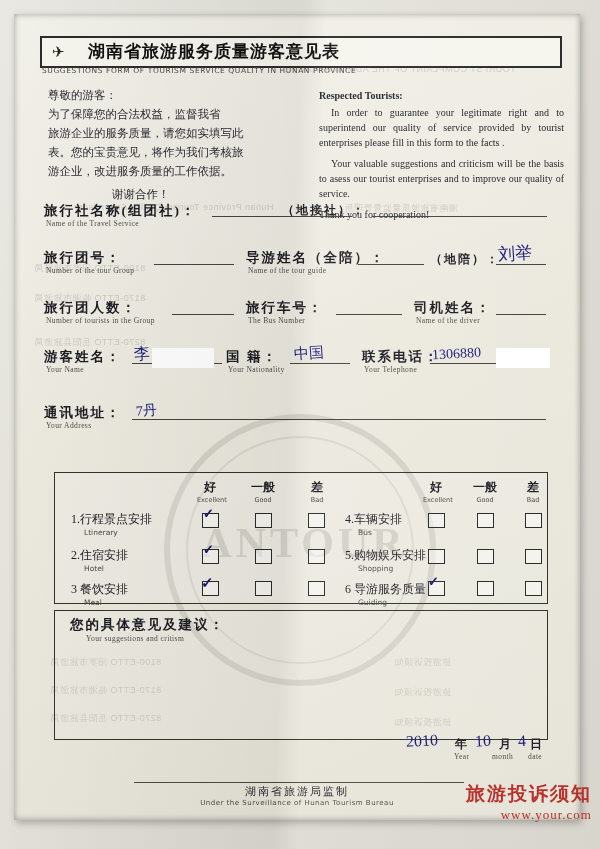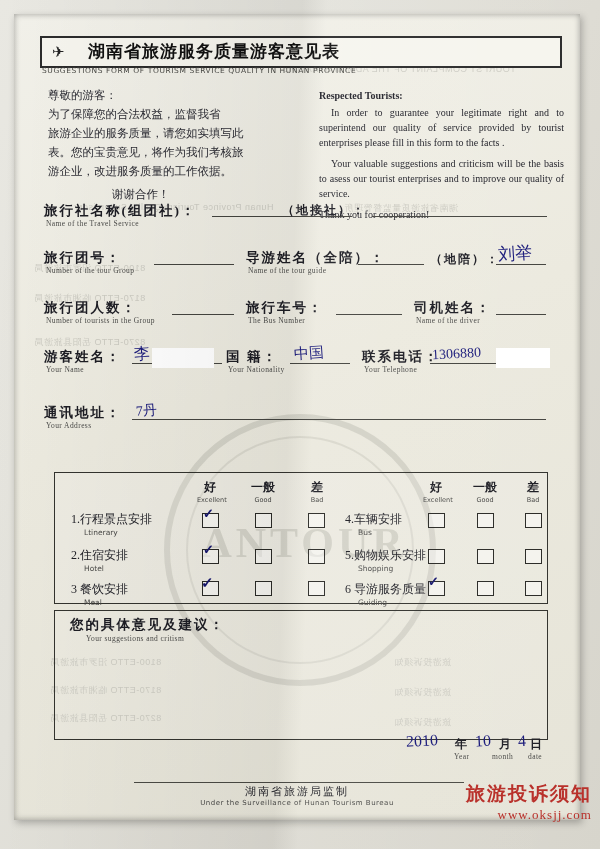--- a/index.html
+++ b/index.html
@@ -327,15 +327,15 @@
     <div class="foot">
       <div class="c">湖南省旅游局监制</div>
       <div class="e">Under the Surveillance of Hunan Tourism Bureau</div>
     </div>
   </div>
 
   <div class="fold"></div>
 
   <div class="wm">
     <div class="a">旅游投诉须知</div>
-    <div class="b">www.oksjj.com</div>
+    <div class="b">www.your.com</div>
   </div>
 </div>
 
 </body></html>

